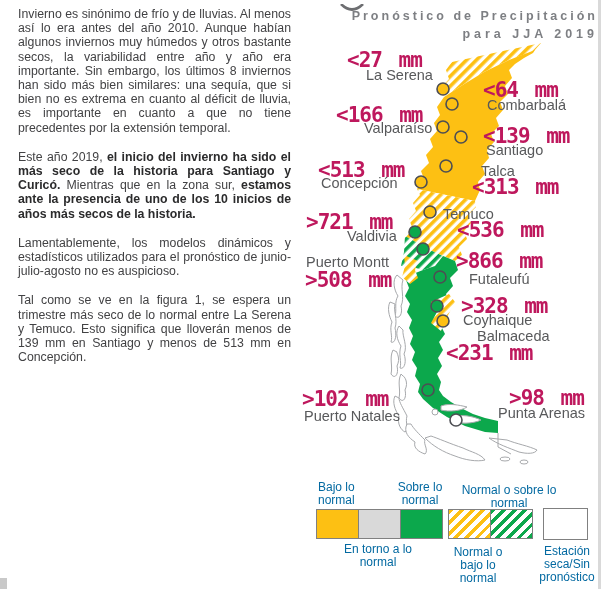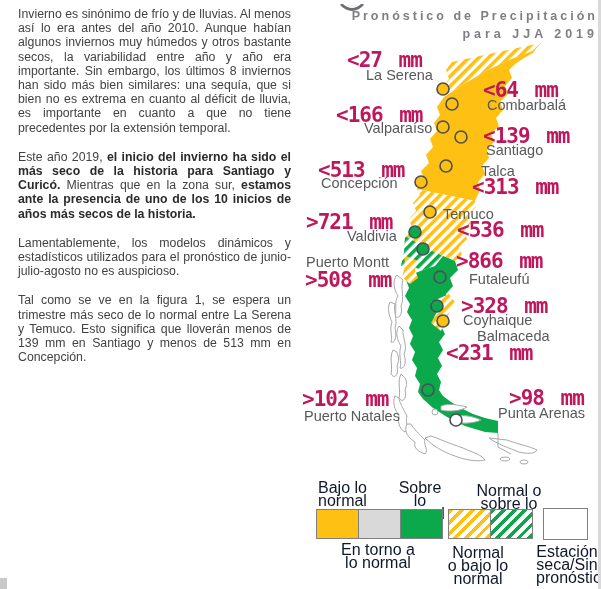--- a/index.html
+++ b/index.html
@@ -15,21 +15,21 @@
              color:#7d7f83;font-weight:bold;font-size:12.5px;letter-spacing:3px;line-height:18px;}
   .fig-title .l2{letter-spacing:4px;}
   #logo-frag{position:absolute;left:339px;top:-2px;}
   
   .station-value{position:absolute;font-family:"DejaVu Sans Mono", monospace;font-weight:bold;
                  font-size:21px;line-height:20px;color:#be185d;letter-spacing:-1px;word-spacing:5px;white-space:nowrap;}
   .station-city{position:absolute;font-size:14.5px;line-height:14px;color:#58595b;white-space:nowrap;}
   
   #map-svg{position:absolute;left:385px;top:40px;}
   
-  .lg-label{position:absolute;font-size:16px;line-height:13px;color:#0f172a;text-align:center;}
+  .lg-label{position:absolute;font-size:12px;line-height:13px;color:#0369a1;text-align:center;}
   .lg-bar{position:absolute;display:flex;}
   .lg-cell{width:41px;height:28px;border:1px solid #808080;margin-left:-1px;}
   .lg-cell:first-child{margin-left:0;}
   .hatch-y{background:repeating-linear-gradient(135deg,#FDC013 0 3.5px,#ffffff 3.5px 7.5px);}
   .hatch-g{background:repeating-linear-gradient(135deg,#0CA84C 0 3.5px,#ffffff 3.5px 7.5px);}
   
   #edge-right{position:absolute;right:0;top:0;width:3px;height:589px;background:#d9d9d9;}
   #edge-corner{position:absolute;left:0;top:578px;width:7px;height:11px;background:#c9c9c9;}
 </style>
 </head>

